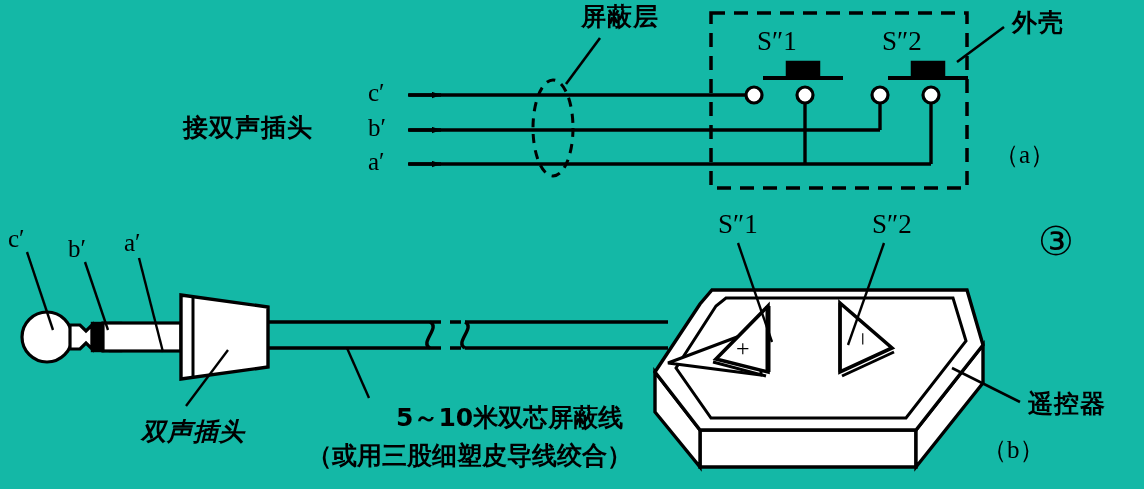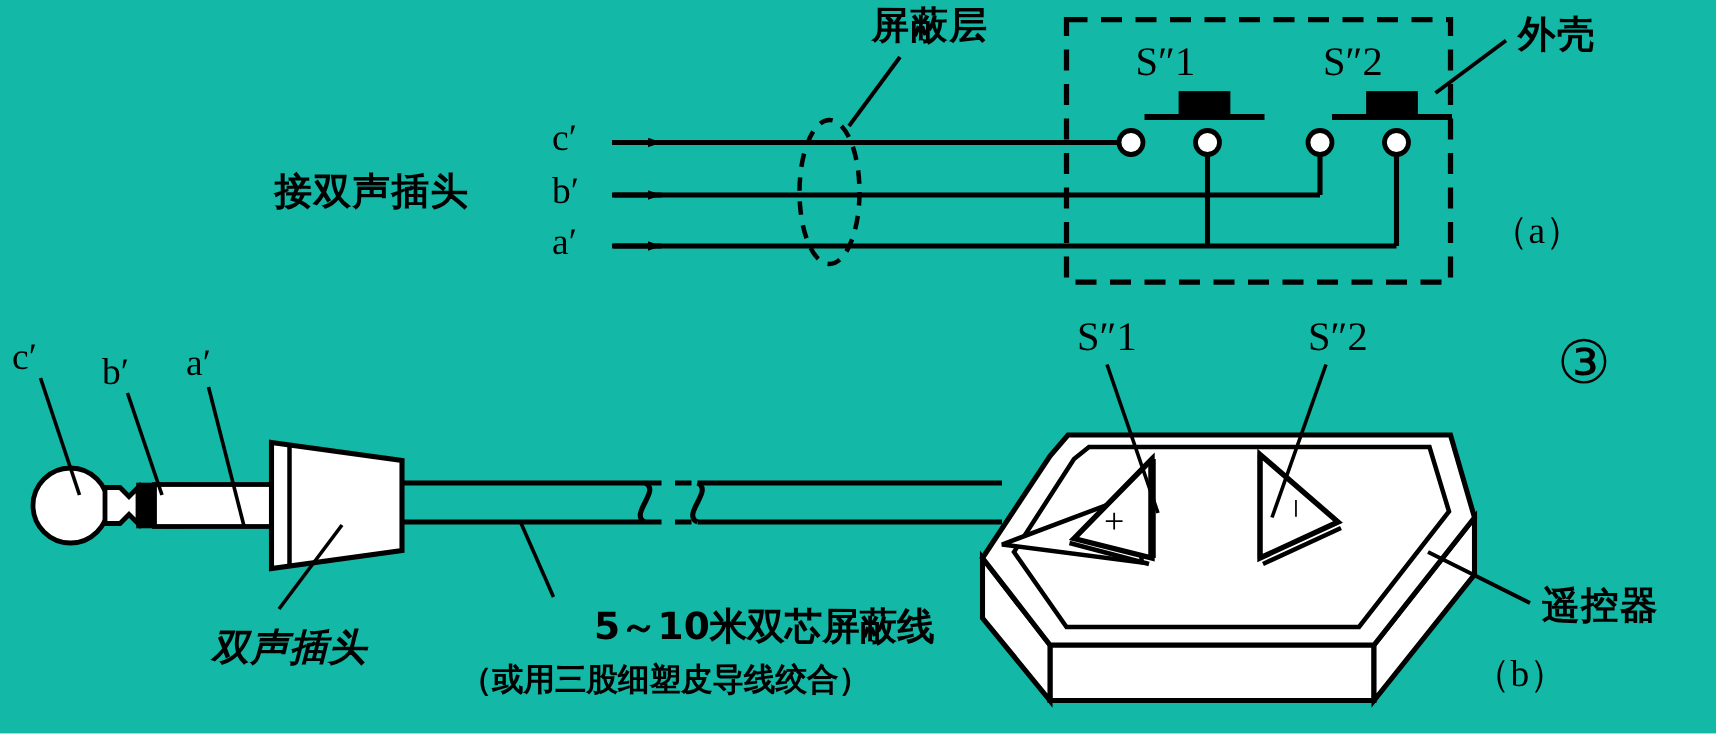--- a/index.html
+++ b/index.html
@@ -161,19 +161,19 @@
 
   <div class="lbl ser" style="left:718px; top:211px; font-size:27px;">S″1</div>
   <div class="lbl ser" style="left:872px; top:211px; font-size:27px;">S″2</div>
 
   <div class="lbl ser" style="left:736px; top:336px; font-size:24px;">+</div>
   <div class="lbl ser" style="left:856px; top:327px; font-size:24px; transform:rotate(90deg);">−</div>
 
   <div class="lbl cjk" style="left:141px; top:419px; font-size:25px; letter-spacing:1px;font-style:italic;">双声插头</div>
 
   <div class="lbl cjk" style="left:352px; top:405px; font-size:25px; letter-spacing:0px;margin-left:44px;">5～10米双芯屏蔽线</div>
-  <div class="lbl cjk" style="left:307px; top:443px; font-size:21px; letter-spacing:0px;">（或用三股细塑皮导线绞合）</div>
+  <div class="lbl cjk" style="left:307px; top:443px; font-size:25px; letter-spacing:0px;">（或用三股细塑皮导线绞合）</div>
 
   <div class="lbl cjk" style="left:1028px; top:391px; font-size:25px; letter-spacing:1px;text-align:center;">遥控器</div>
 
   <div class="lbl ser" style="left:982px; top:437px; font-size:25px;">（b）</div>
 
 </div>
 
 </body></html>

